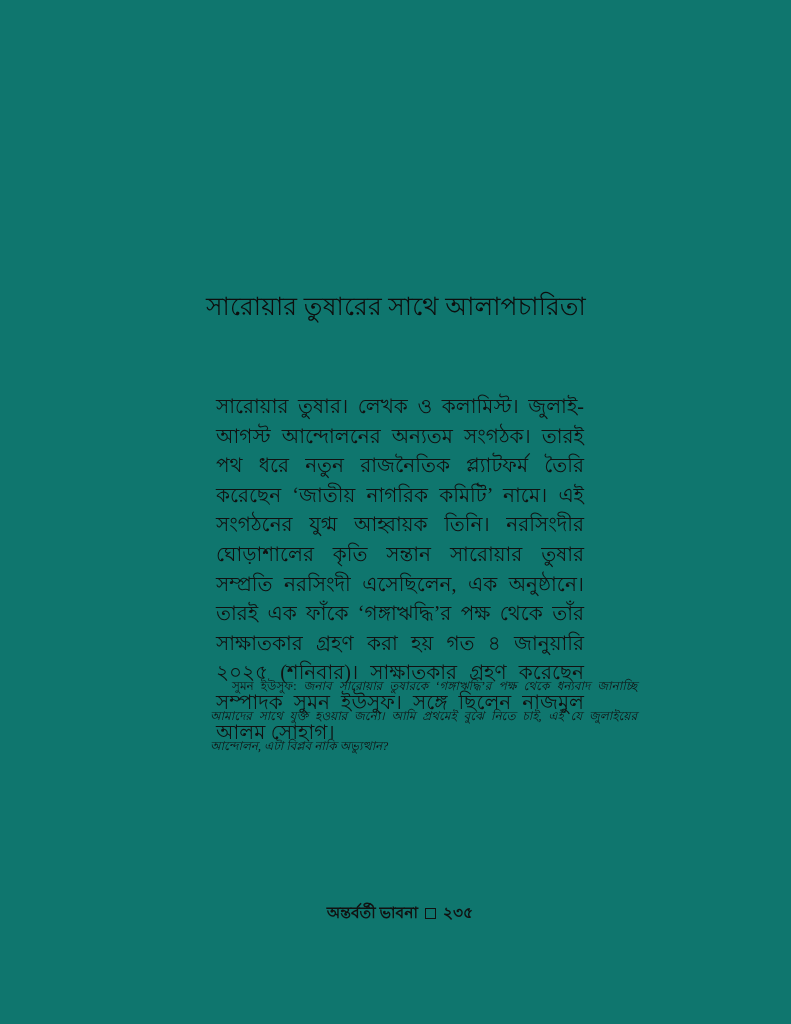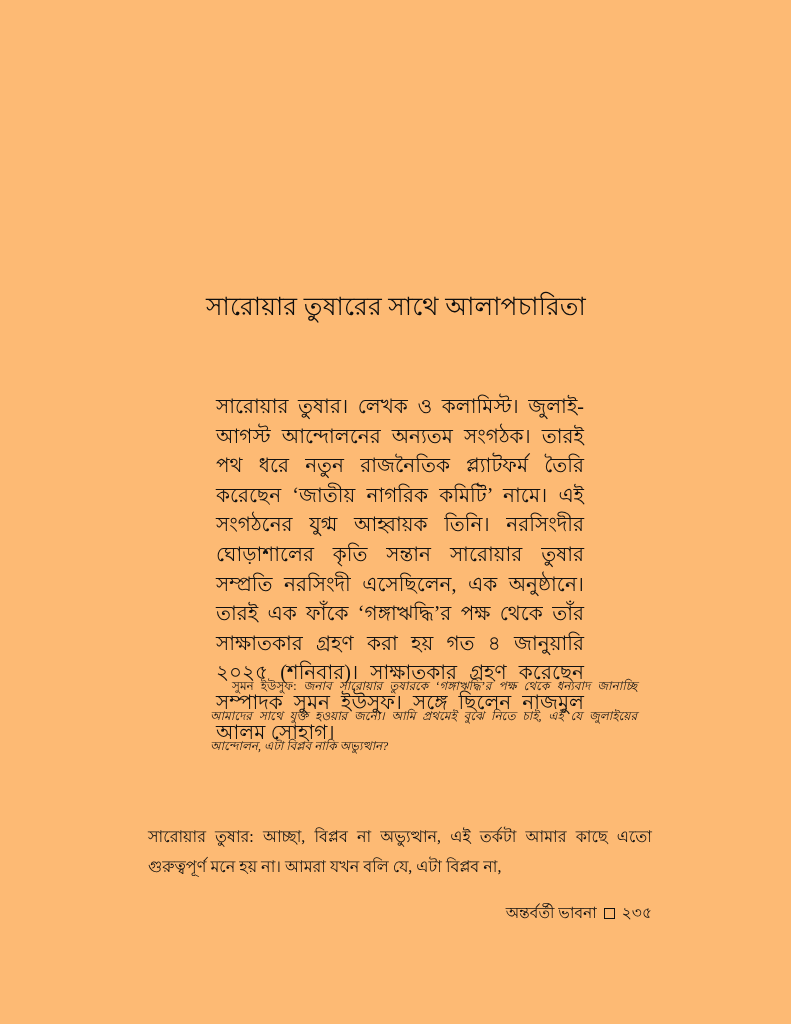--- a/index.html
+++ b/index.html
@@ -12,21 +12,21 @@
     height: 1024px;
     position: relative;
     overflow: hidden;
     font-family: "Liberation Serif", "DejaVu Serif", serif;
     color: #000000;
   }
 
   .page {
     position: absolute;
     inset: 0;
-    background: #fdba74;
+    background: #0f766e;
   }
 
   
   .doc-title {
     position: absolute;
     left: 96px;
     top: 272px;
     width: 600px;
     text-align: center;
     font-size: 25px;
@@ -82,25 +82,26 @@
   .speaker-name {
     font-style: normal;
   }
 
   
   .page-footer {
     position: absolute;
     left: 148px;
     top: 900px;
     width: 504px;
-    text-align: right;
+    text-align: center;
     font-size: 15.5px;
     line-height: 26px;
     color: #111111;
     white-space: nowrap;
+    font-weight: bold;
   }
   .footer-sep {
     display: inline-block;
     width: 9px;
     height: 9px;
     border: 1.4px solid #111111;
     background: transparent;
     margin: 0 7px 1px 7px;
     vertical-align: middle;
   }
@@ -109,19 +110,18 @@
 <body>
 
 <div class="page">
 
   <h1 class="doc-title">সারোয়ার তুষারের সাথে আলাপচারিতা</h1>
 
   <p class="intro-para">সারোয়ার তুষার। লেখক ও কলামিস্ট। জুলাই-আগস্ট আন্দোলনের অন্যতম সংগঠক। তারই পথ ধরে নতুন রাজনৈতিক প্ল্যাটফর্ম তৈরি করেছেন ‘জাতীয় নাগরিক কমিটি’ নামে। এই সংগঠনের যুগ্ম আহ্বায়ক তিনি। নরসিংদীর ঘোড়াশালের কৃতি সন্তান সারোয়ার তুষার সম্প্রতি নরসিংদী এসেছিলেন, এক অনুষ্ঠানে। তারই এক ফাঁকে ‘গঙ্গাঋদ্ধি’র পক্ষ থেকে তাঁর সাক্ষাতকার গ্রহণ করা হয় গত ৪ জানুয়ারি ২০২৫ (শনিবার)। সাক্ষাতকার গ্রহণ করেছেন সম্পাদক সুমন ইউসুফ। সঙ্গে ছিলেন নাজমুল আলম সোহাগ।</p>
 
   <p class="question-para"><span class="speaker-name">সুমন ইউসুফ:</span><span> জনাব সারোয়ার তুষারকে ‘গঙ্গাঋদ্ধি’র পক্ষ থেকে ধন্যবাদ জানাচ্ছি আমাদের সাথে যুক্ত হওয়ার জন্যে। আমি প্রথমেই বুঝে নিতে চাই, এই যে জুলাইয়ের আন্দোলন, এটা বিপ্লব নাকি অভ্যুত্থান?</span></p>
 
-  <p class="answer-para"><span class="speaker-name">সারোয়ার তুষার:</span><span> আচ্ছা, বিপ্লব না অভ্যুত্থান, এই তর্কটা আমার কাছে এতো গুরুত্বপূর্ণ মনে হয় না। আমরা যখন বলি যে, এটা বিপ্লব না,</span></p>
 
   <div class="page-footer">
     <span>অন্তর্বর্তী ভাবনা</span><span class="footer-sep"></span><span>২৩৫</span>
   </div>
 
 </div>
 
 </body></html>

